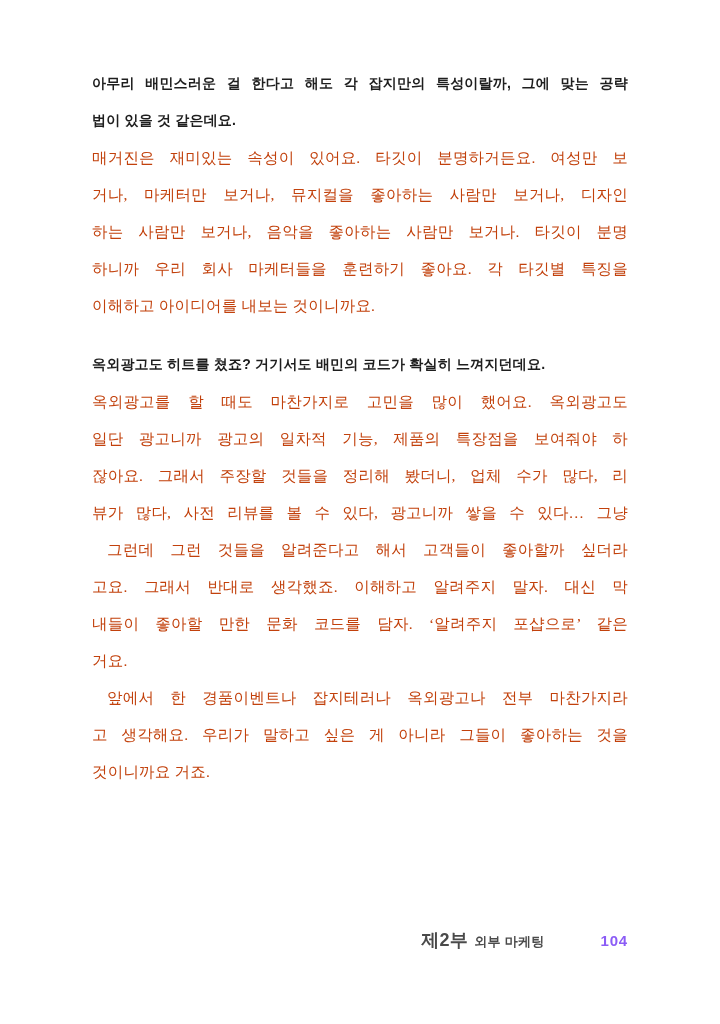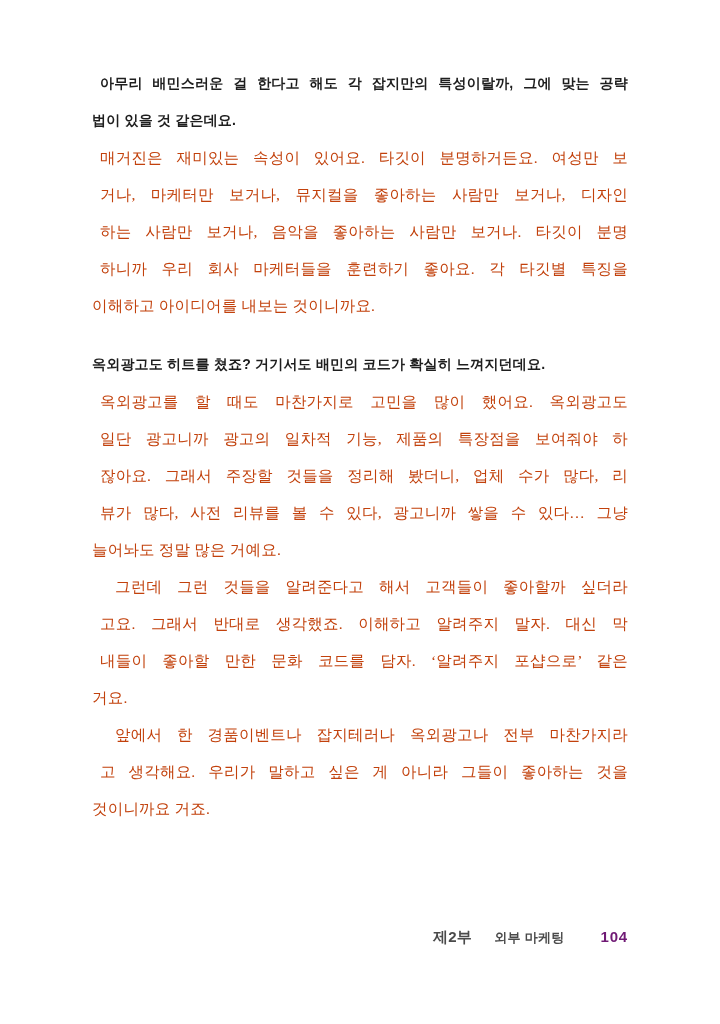--- a/index.html
+++ b/index.html
@@ -43,56 +43,55 @@
     color: #c2410c;
     height: 37px;
     line-height: 37px;
     overflow: hidden;
     letter-spacing: 0.2px;
   }
   
   .j {
     text-align: justify;
     text-align-last: justify;
-    margin-left: 8px;
   }
   
   .indent {
     text-indent: 15px;
   }
   
   .sp {
     margin-top: 22px;
   }
   .footer {
     position: absolute;
     top: 928px;
     right: 92px;
     display: flex;
     align-items: baseline;
     font-family: "Liberation Sans", "DejaVu Sans", sans-serif;
   }
   .footer-part {
-    font-size: 15px;
+    font-size: 18px;
     font-weight: 600;
     color: #4a4a4a;
-    margin-right: 22px;
+    margin-right: 6px;
     letter-spacing: 0.3px;
   }
   .footer-chapter {
     font-size: 13px;
     font-weight: 600;
     color: #4a4a4a;
-    margin-right: 36px;
+    margin-right: 56px;
     letter-spacing: 0.3px;
   }
   .footer-pagenum {
     font-size: 15px;
     font-weight: 700;
-    color: #701a75;
+    color: #8b5cf6;
     letter-spacing: 0.8px;
   }
 </style>
 </head>
 <body>
 
 <div class="page">
 
   <main class="column">
 
@@ -112,21 +111,20 @@
     <section class="sp">
       <div class="q-line">옥외광고도 히트를 쳤죠? 거기서도 배민의 코드가 확실히 느껴지던데요.</div>
     </section>
 
     <section>
       <div>
         <div class="b-line j">옥외광고를 할 때도 마찬가지로 고민을 많이 했어요. 옥외광고도</div>
         <div class="b-line j">일단 광고니까 광고의 일차적 기능, 제품의 특장점을 보여줘야 하</div>
         <div class="b-line j">잖아요. 그래서 주장할 것들을 정리해 봤더니, 업체 수가 많다, 리</div>
         <div class="b-line j">뷰가 많다, 사전 리뷰를 볼 수 있다, 광고니까 쌓을 수 있다… 그냥</div>
-        <div class="b-line">늘어놔도 정말 많은 거예요.</div>
       </div>
       <div>
         <div class="b-line j indent">그런데 그런 것들을 알려준다고 해서 고객들이 좋아할까 싶더라</div>
         <div class="b-line j">고요. 그래서 반대로 생각했죠. 이해하고 알려주지 말자. 대신 막</div>
         <div class="b-line j">내들이 좋아할 만한 문화 코드를 담자. ‘알려주지 포샵으로’ 같은</div>
         <div class="b-line">거요.</div>
       </div>
       <div>
         <div class="b-line j indent">앞에서 한 경품이벤트나 잡지테러나 옥외광고나 전부 마찬가지라</div>
         <div class="b-line j">고 생각해요. 우리가 말하고 싶은 게 아니라 그들이 좋아하는 것을</div>

